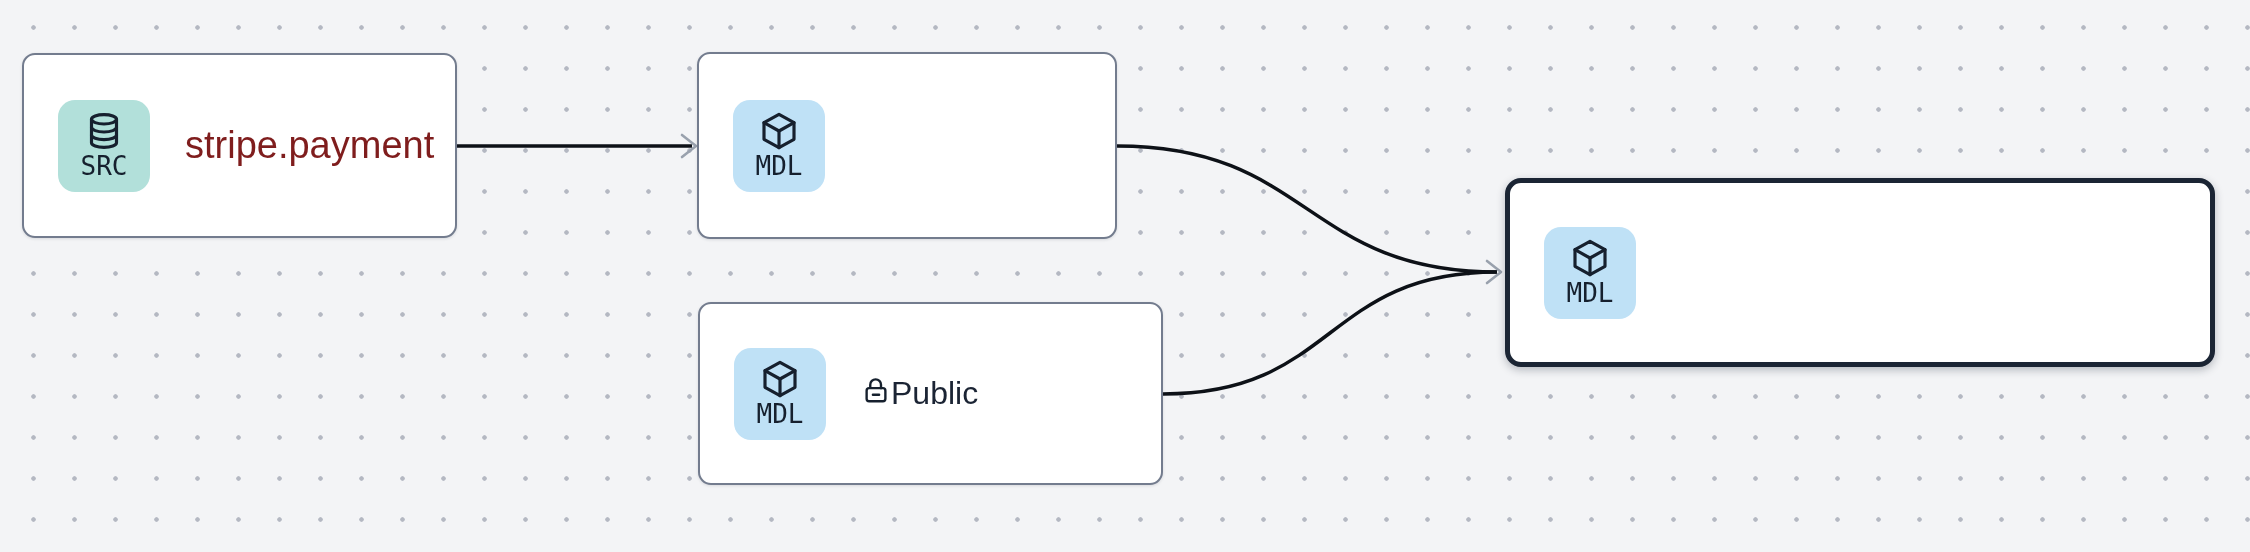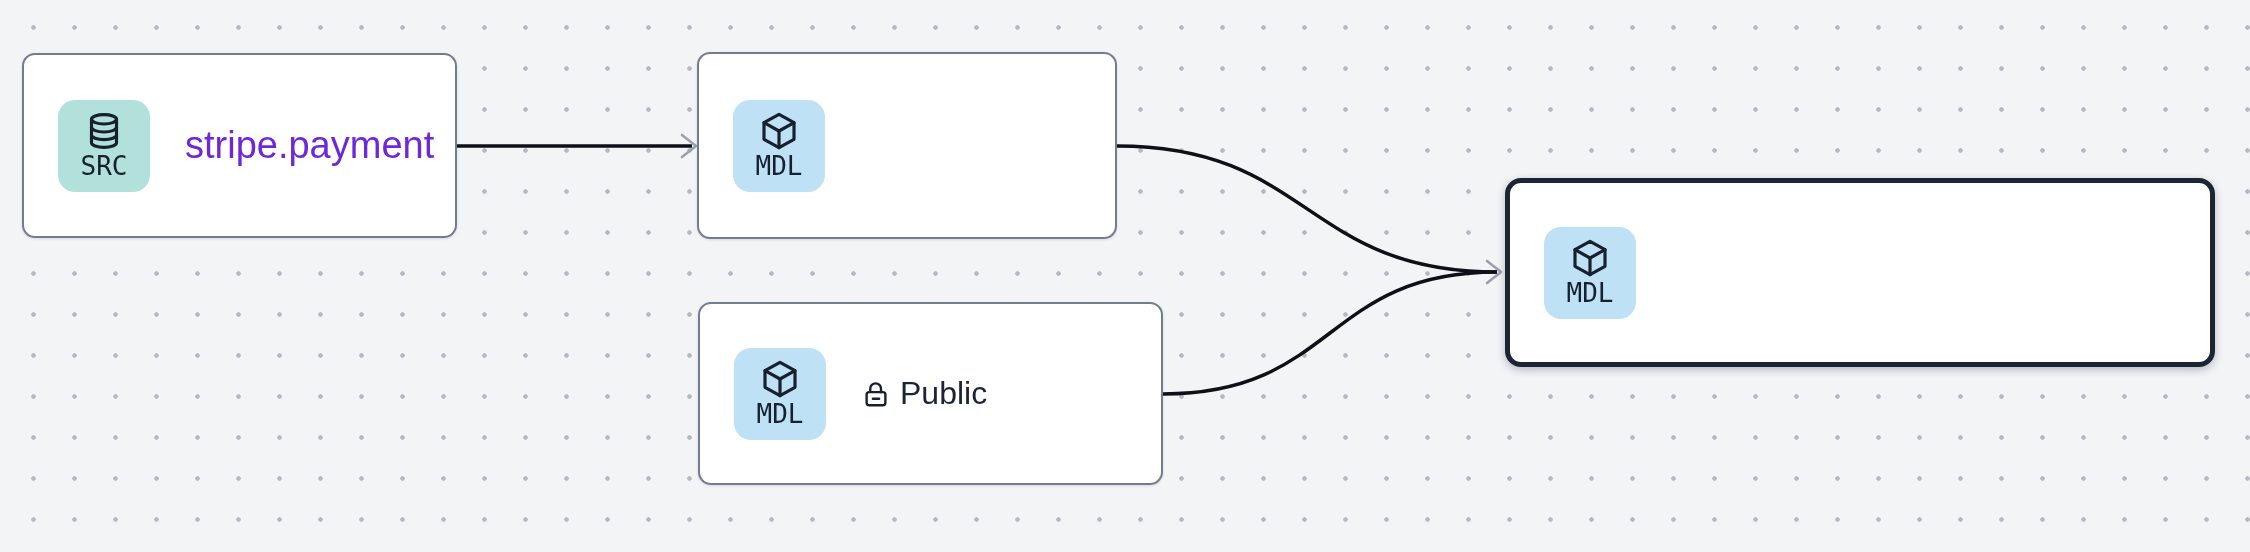--- a/index.html
+++ b/index.html
@@ -82,27 +82,25 @@
   }
   .node-texts {
     display: flex;
     flex-direction: column;
     gap: 6px;
     min-width: 0;
   }
   .node-title {
     font-size: 38px;
     line-height: 1.15;
-    color: #6d28d9;
+    color: #7f1d1d;
     white-space: nowrap;
   }
   .node-access {
     display: flex;
-    align-items: center;
-    gap: 9px;
     font-size: 32px;
     color: #1b2434;
   }
   .node-access svg {
     width: 30px;
     height: 30px;
     display: block;
   }
   .icon-stroke {
     fill: none;

